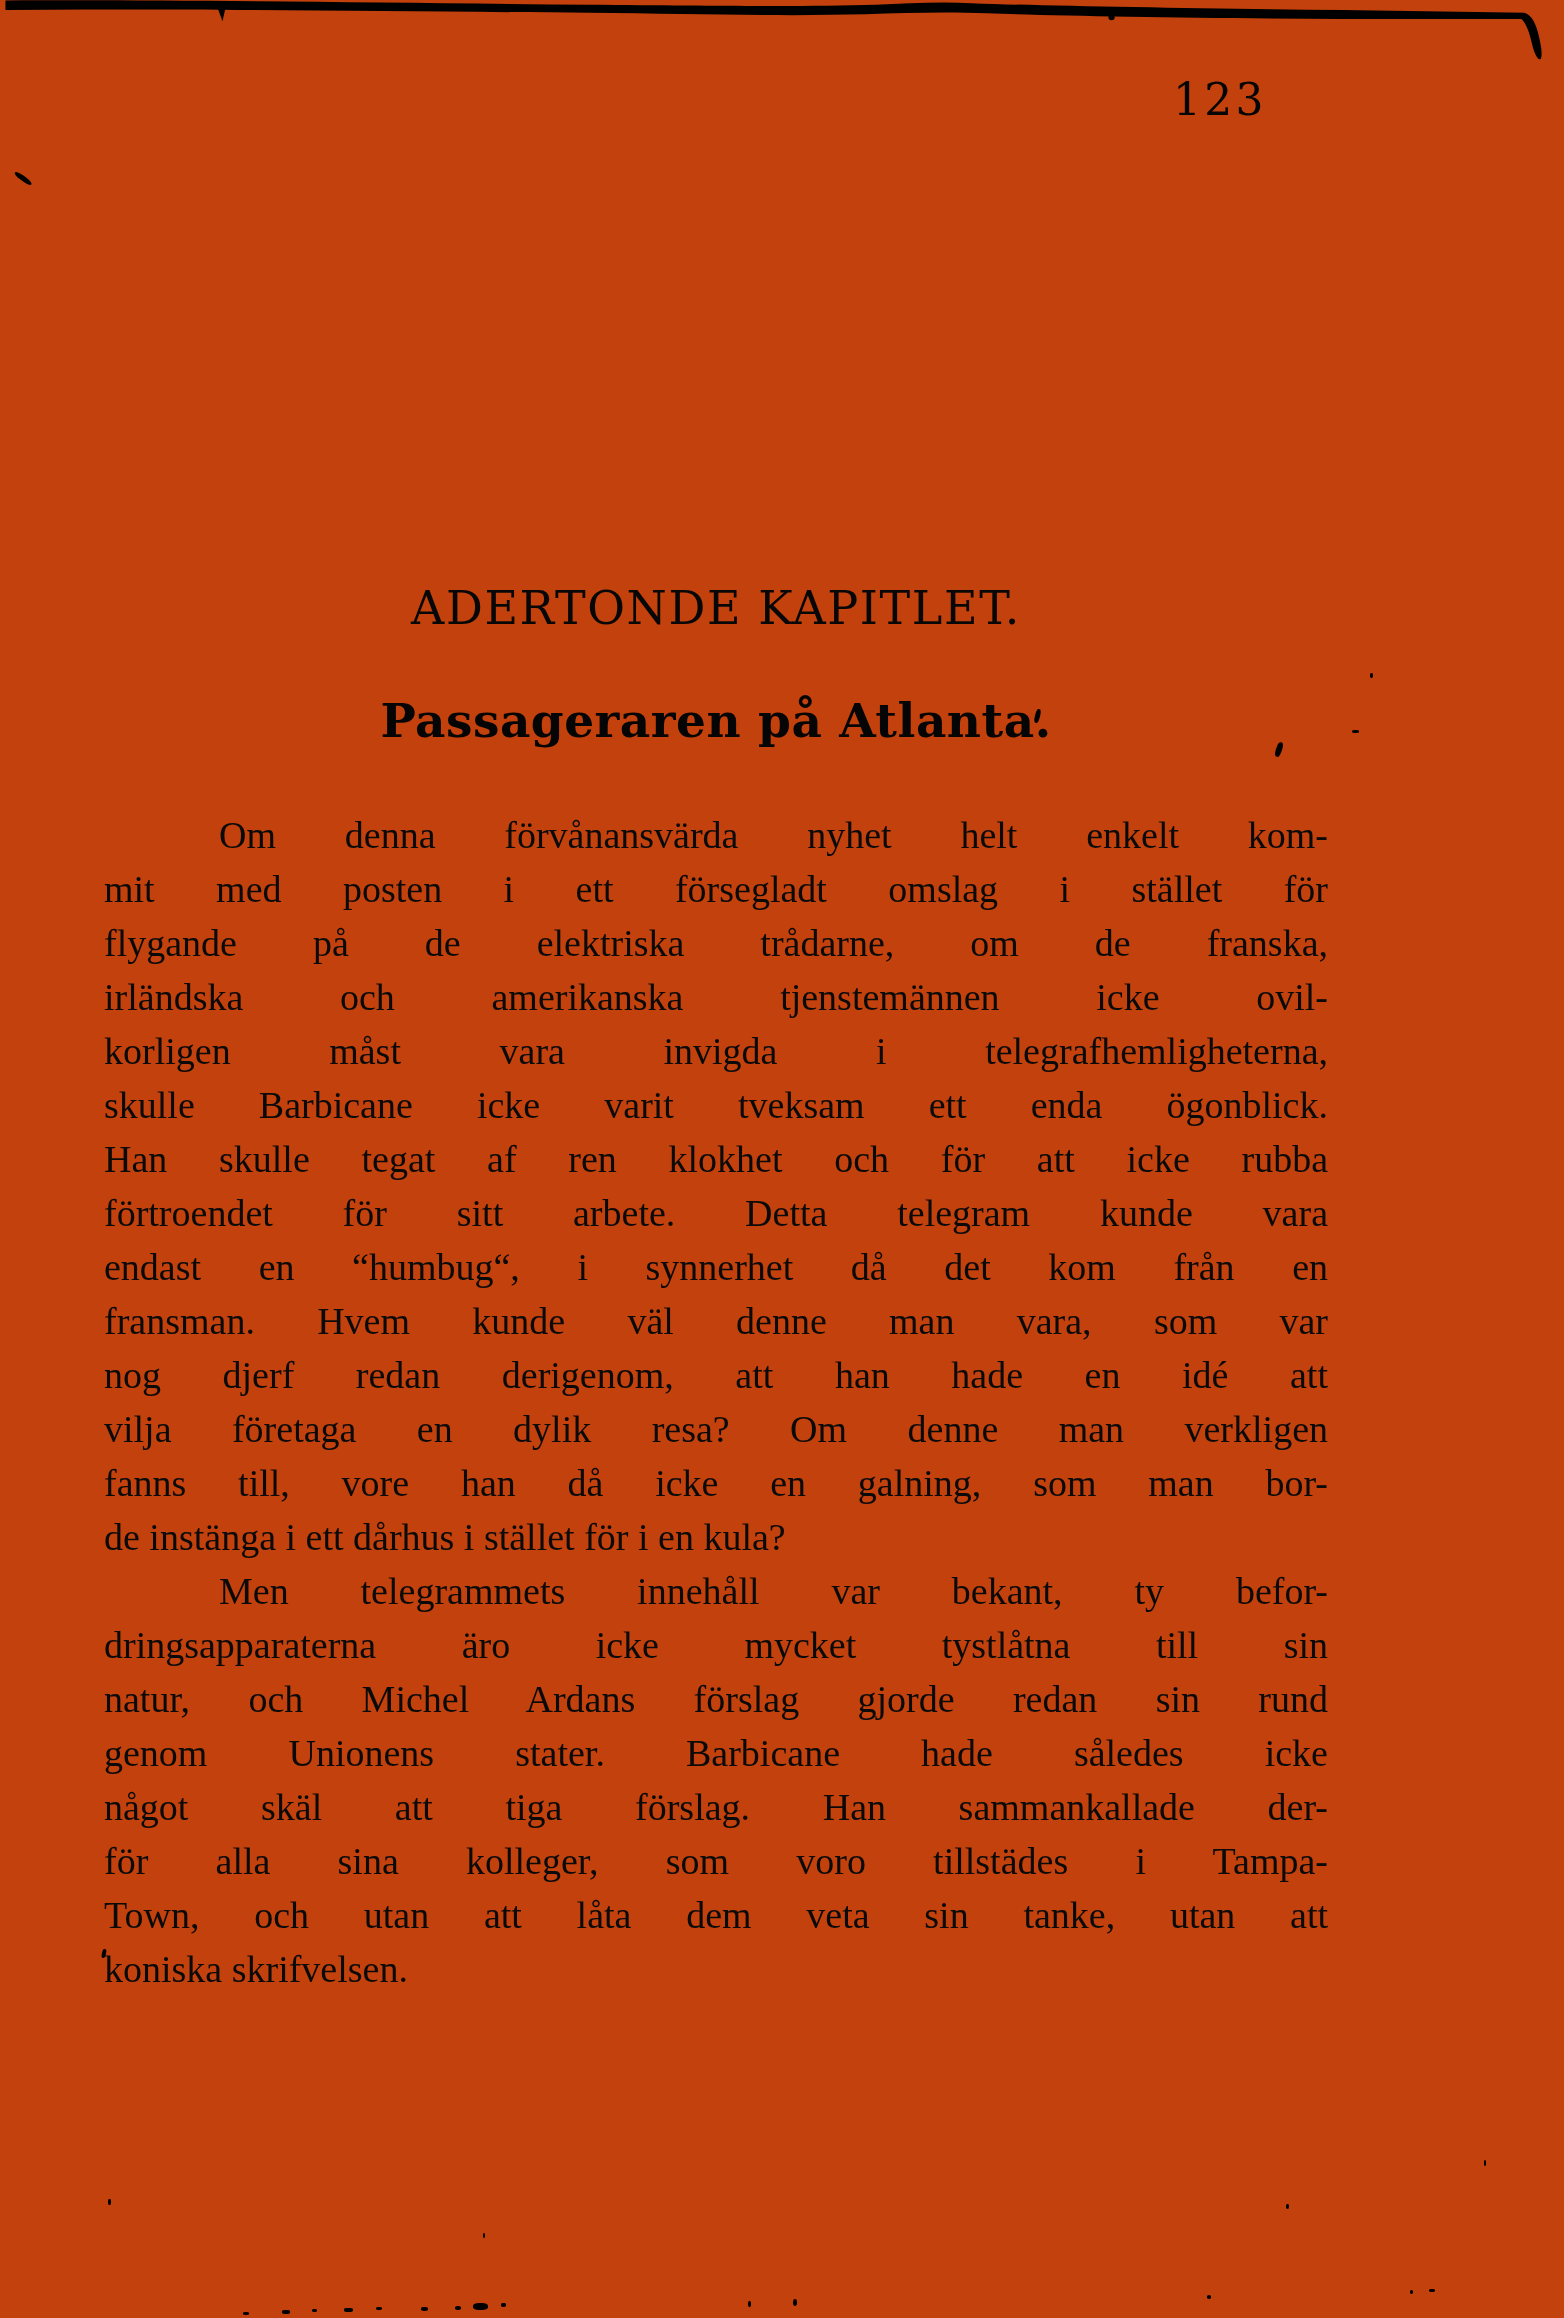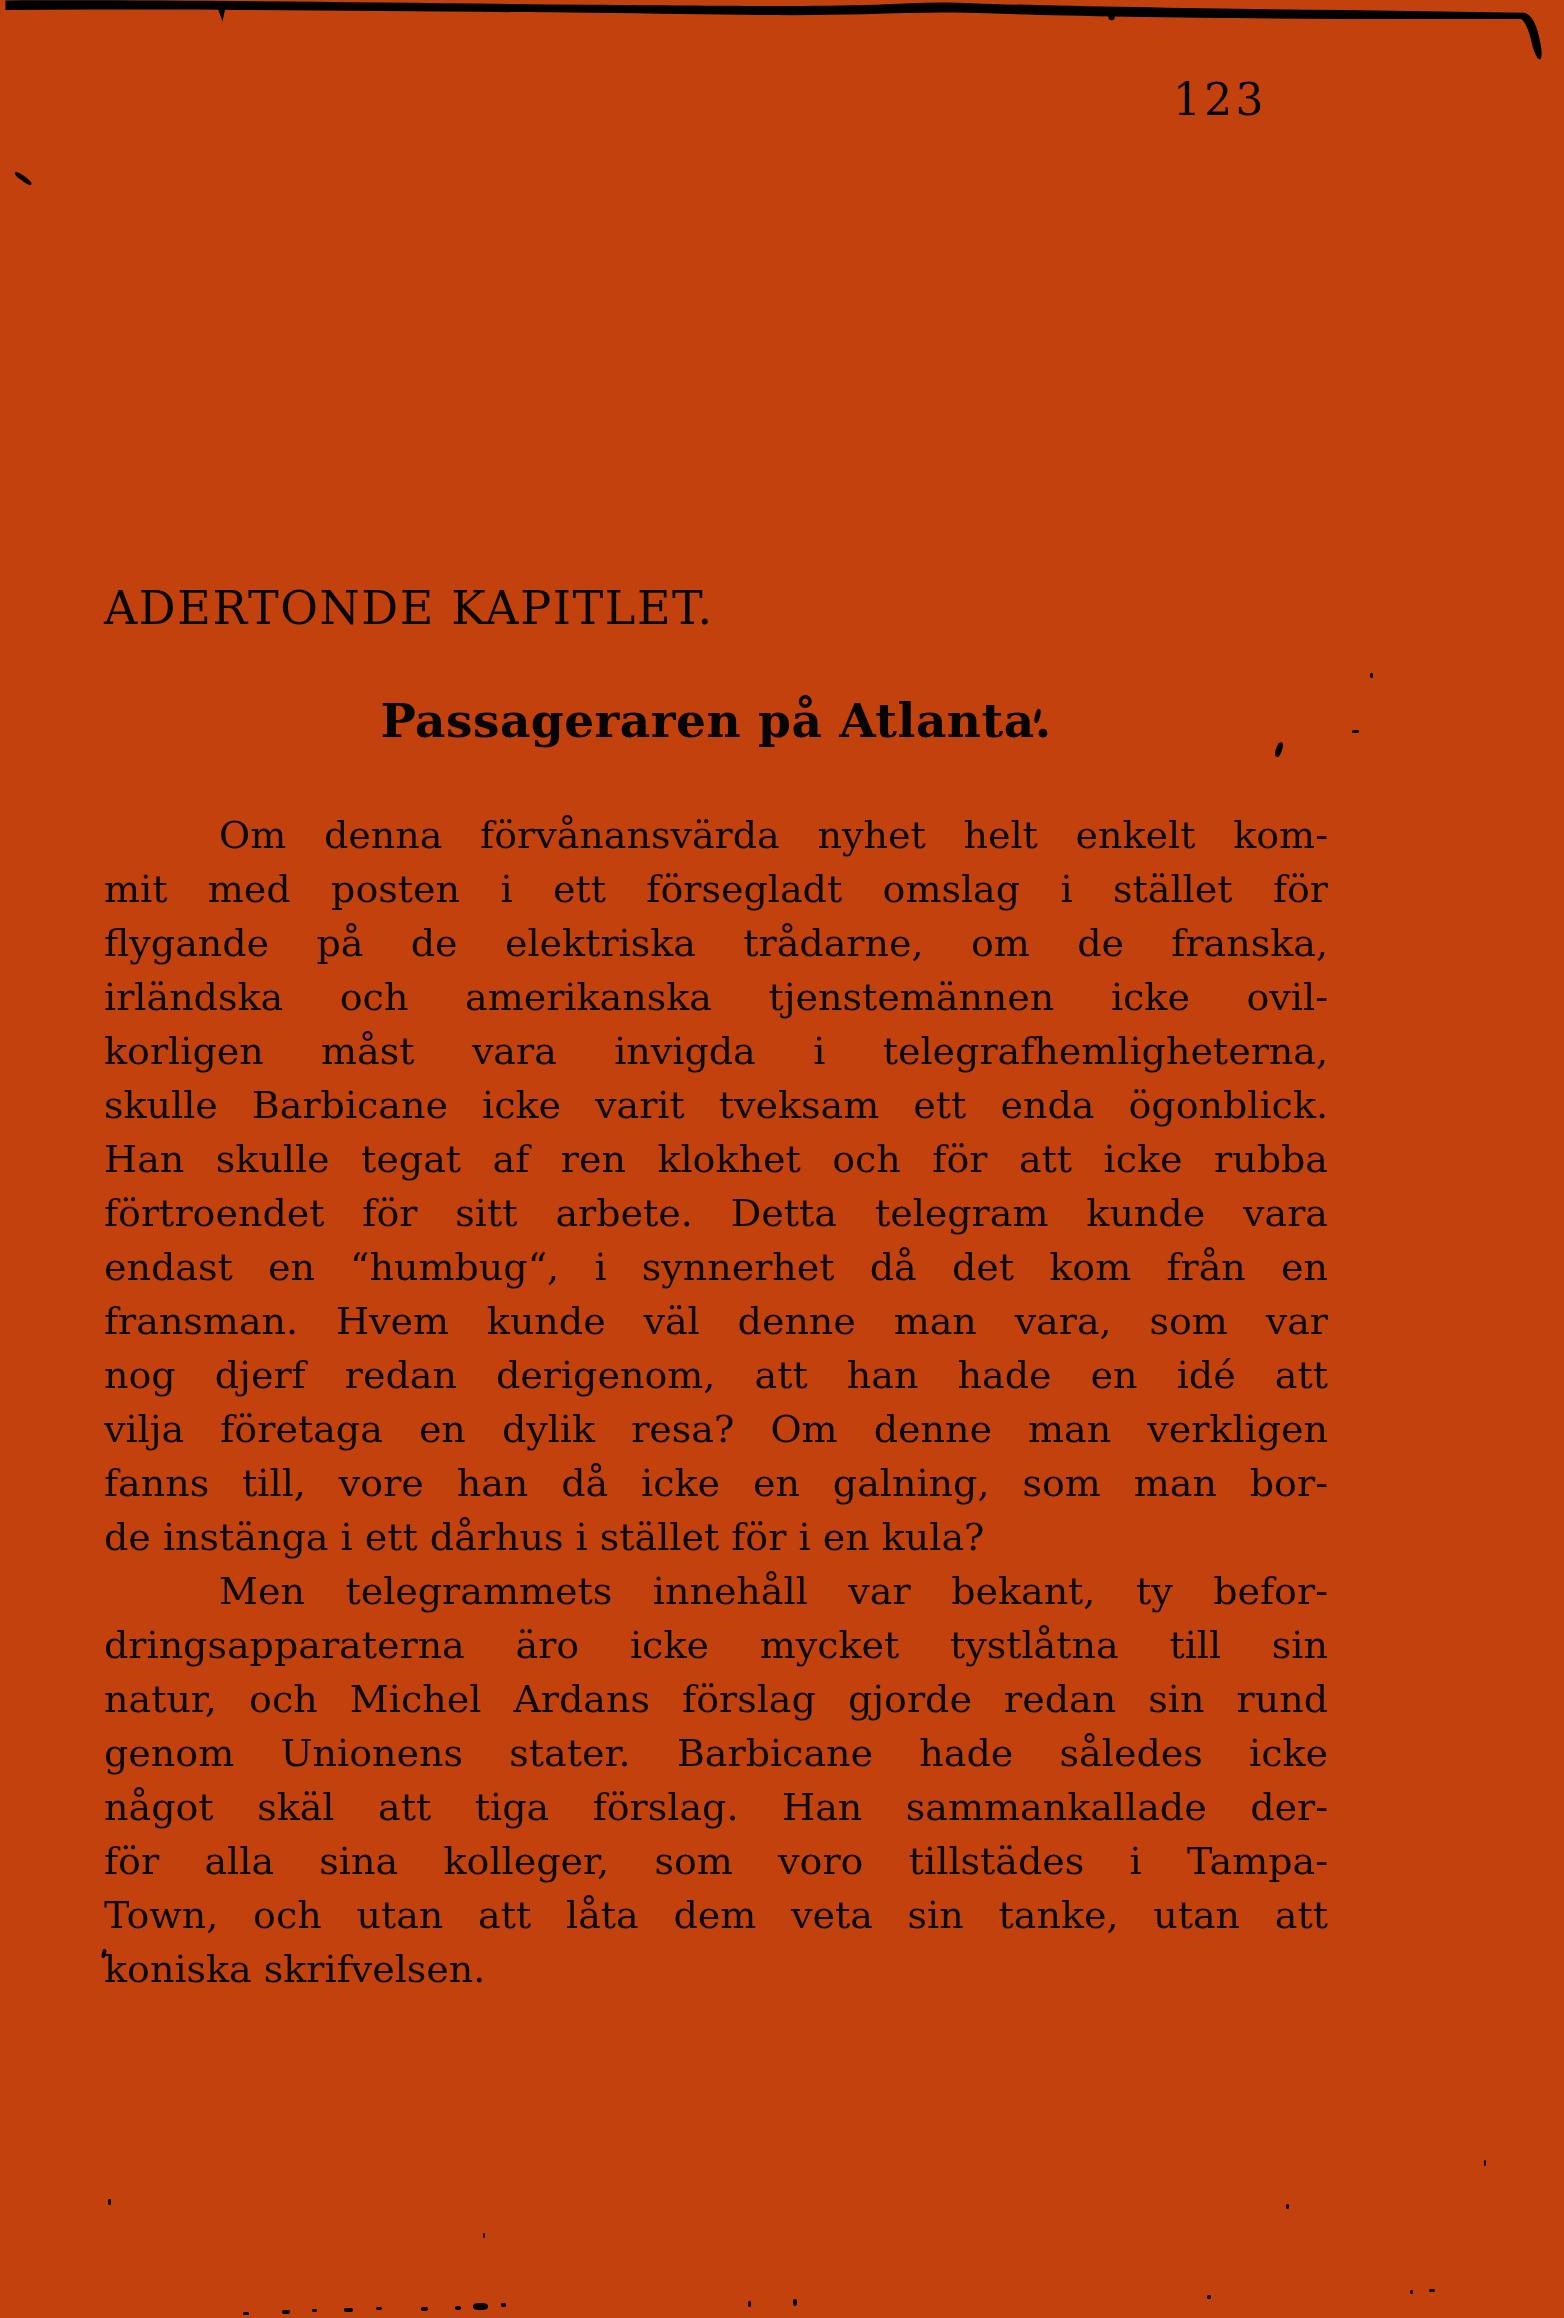--- a/index.html
+++ b/index.html
@@ -20,21 +20,21 @@
     left:1173px;top:78px;
     font-size:44px;line-height:44px;
     letter-spacing:3.2px;
     color:#050505;
   }
   
   .chapter-heading{
     position:absolute;
     left:104px;top:584px;width:1224px;
     margin:0;
-    text-align:left;
+    text-align:center;
     font-size:46px;line-height:48px;
     font-weight:400;
     letter-spacing:1.6px;
     color:#070707;
   }
   
   .section-title{
     position:absolute;
     left:104px;top:695px;width:1224px;
     margin:0;
@@ -50,20 +50,21 @@
     left:104px;top:808px;width:1224px;
     font-size:38px;
     line-height:54px;
     color:#0a0a0a;
   }
   .line{
     text-align:justify;
     text-align-last:justify;
     text-justify:inter-word;
     white-space:normal;
+    font-family:Liberation Serif, serif;
   }
   .line.indent{text-indent:115px;}
   .line.para-end{text-align-last:left;}
   
   .speck{position:absolute;background:#000;border-radius:40%;}
 </style>
 </head>
 <body>
 
 <div id="page">

